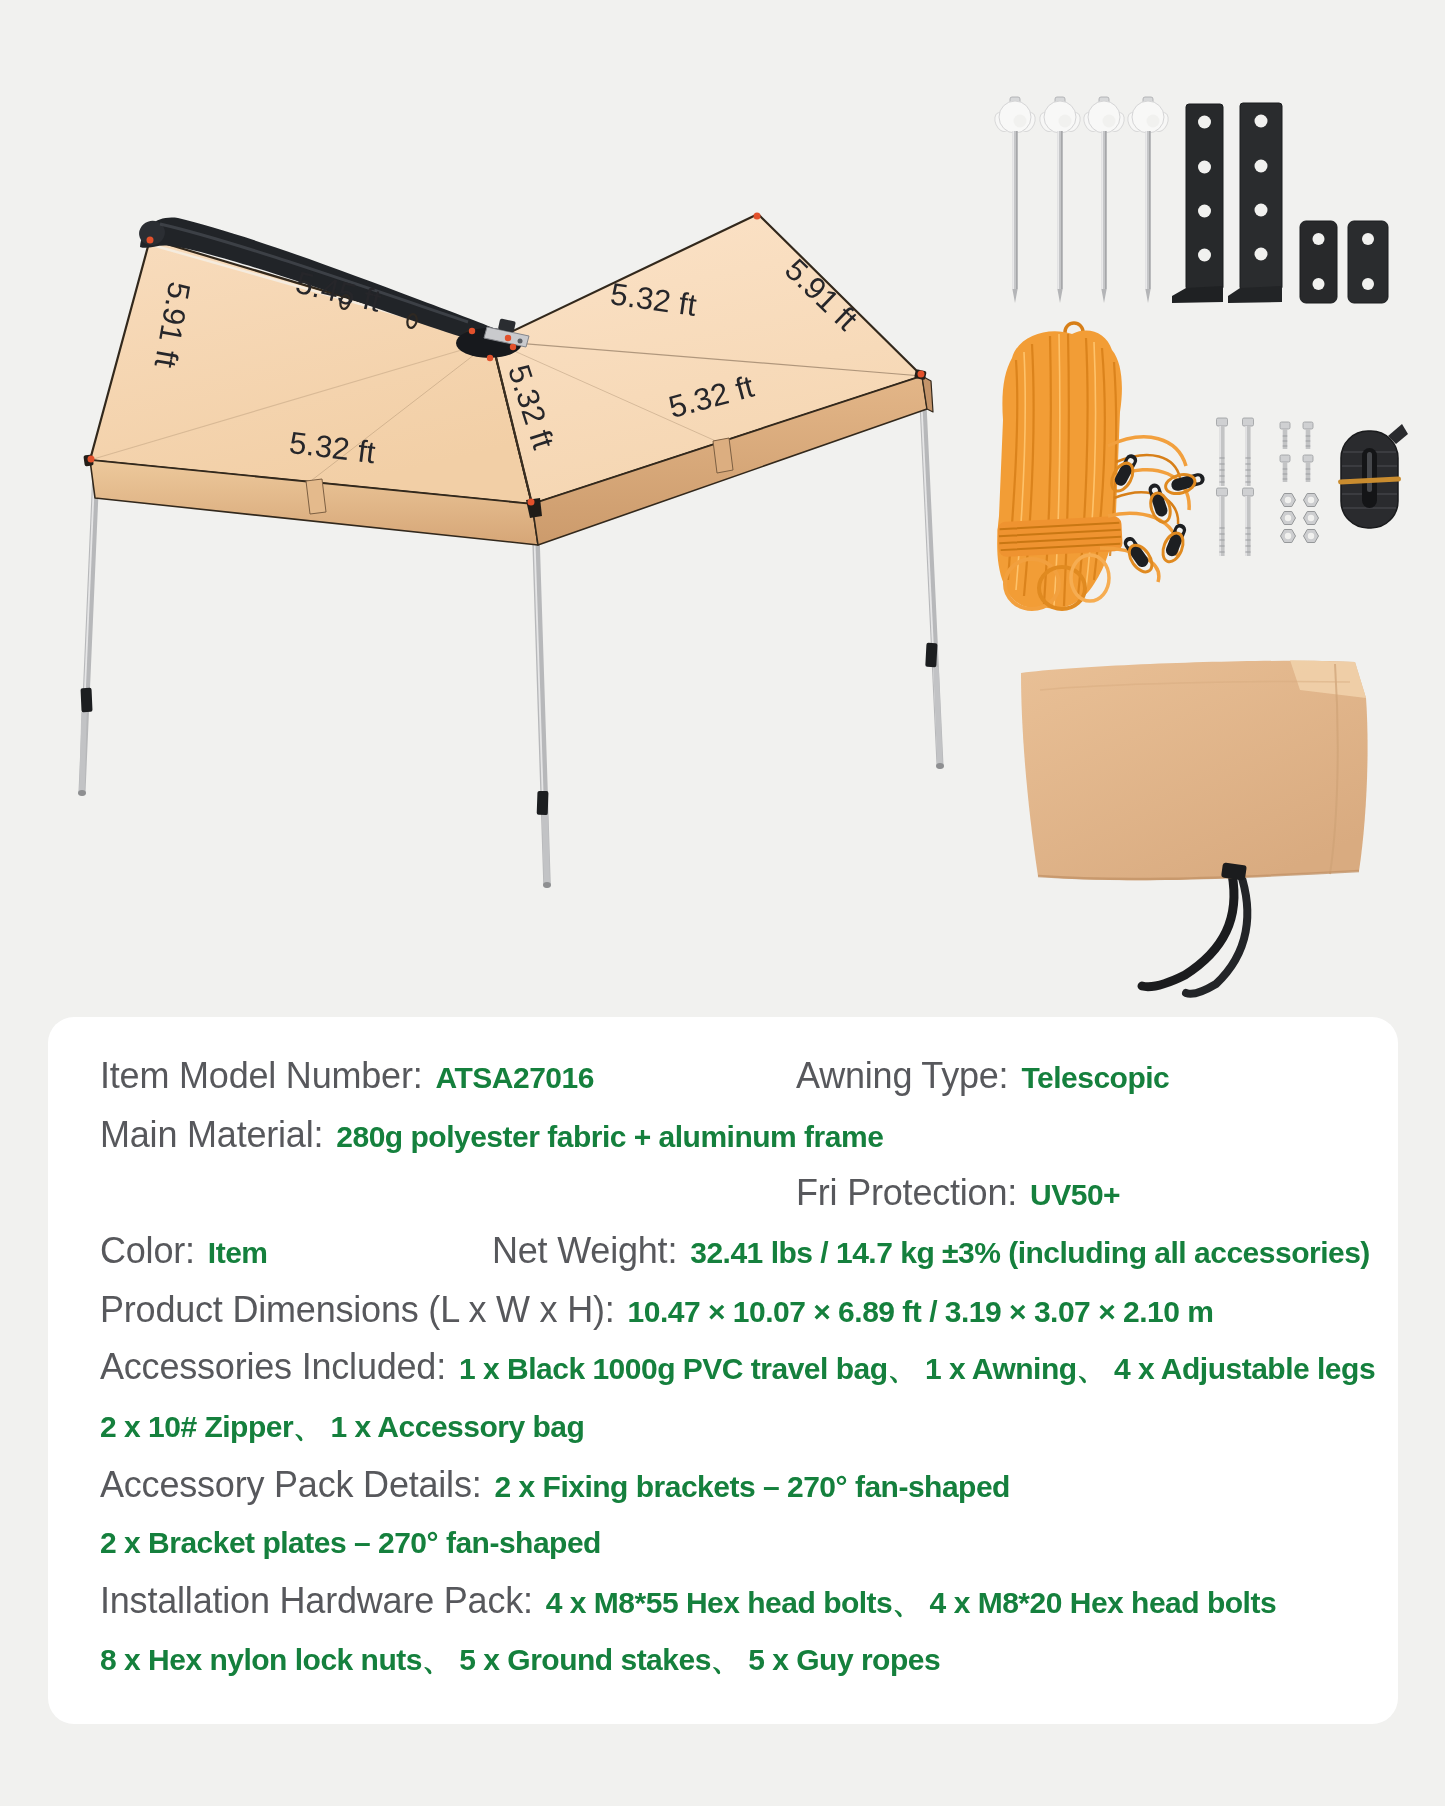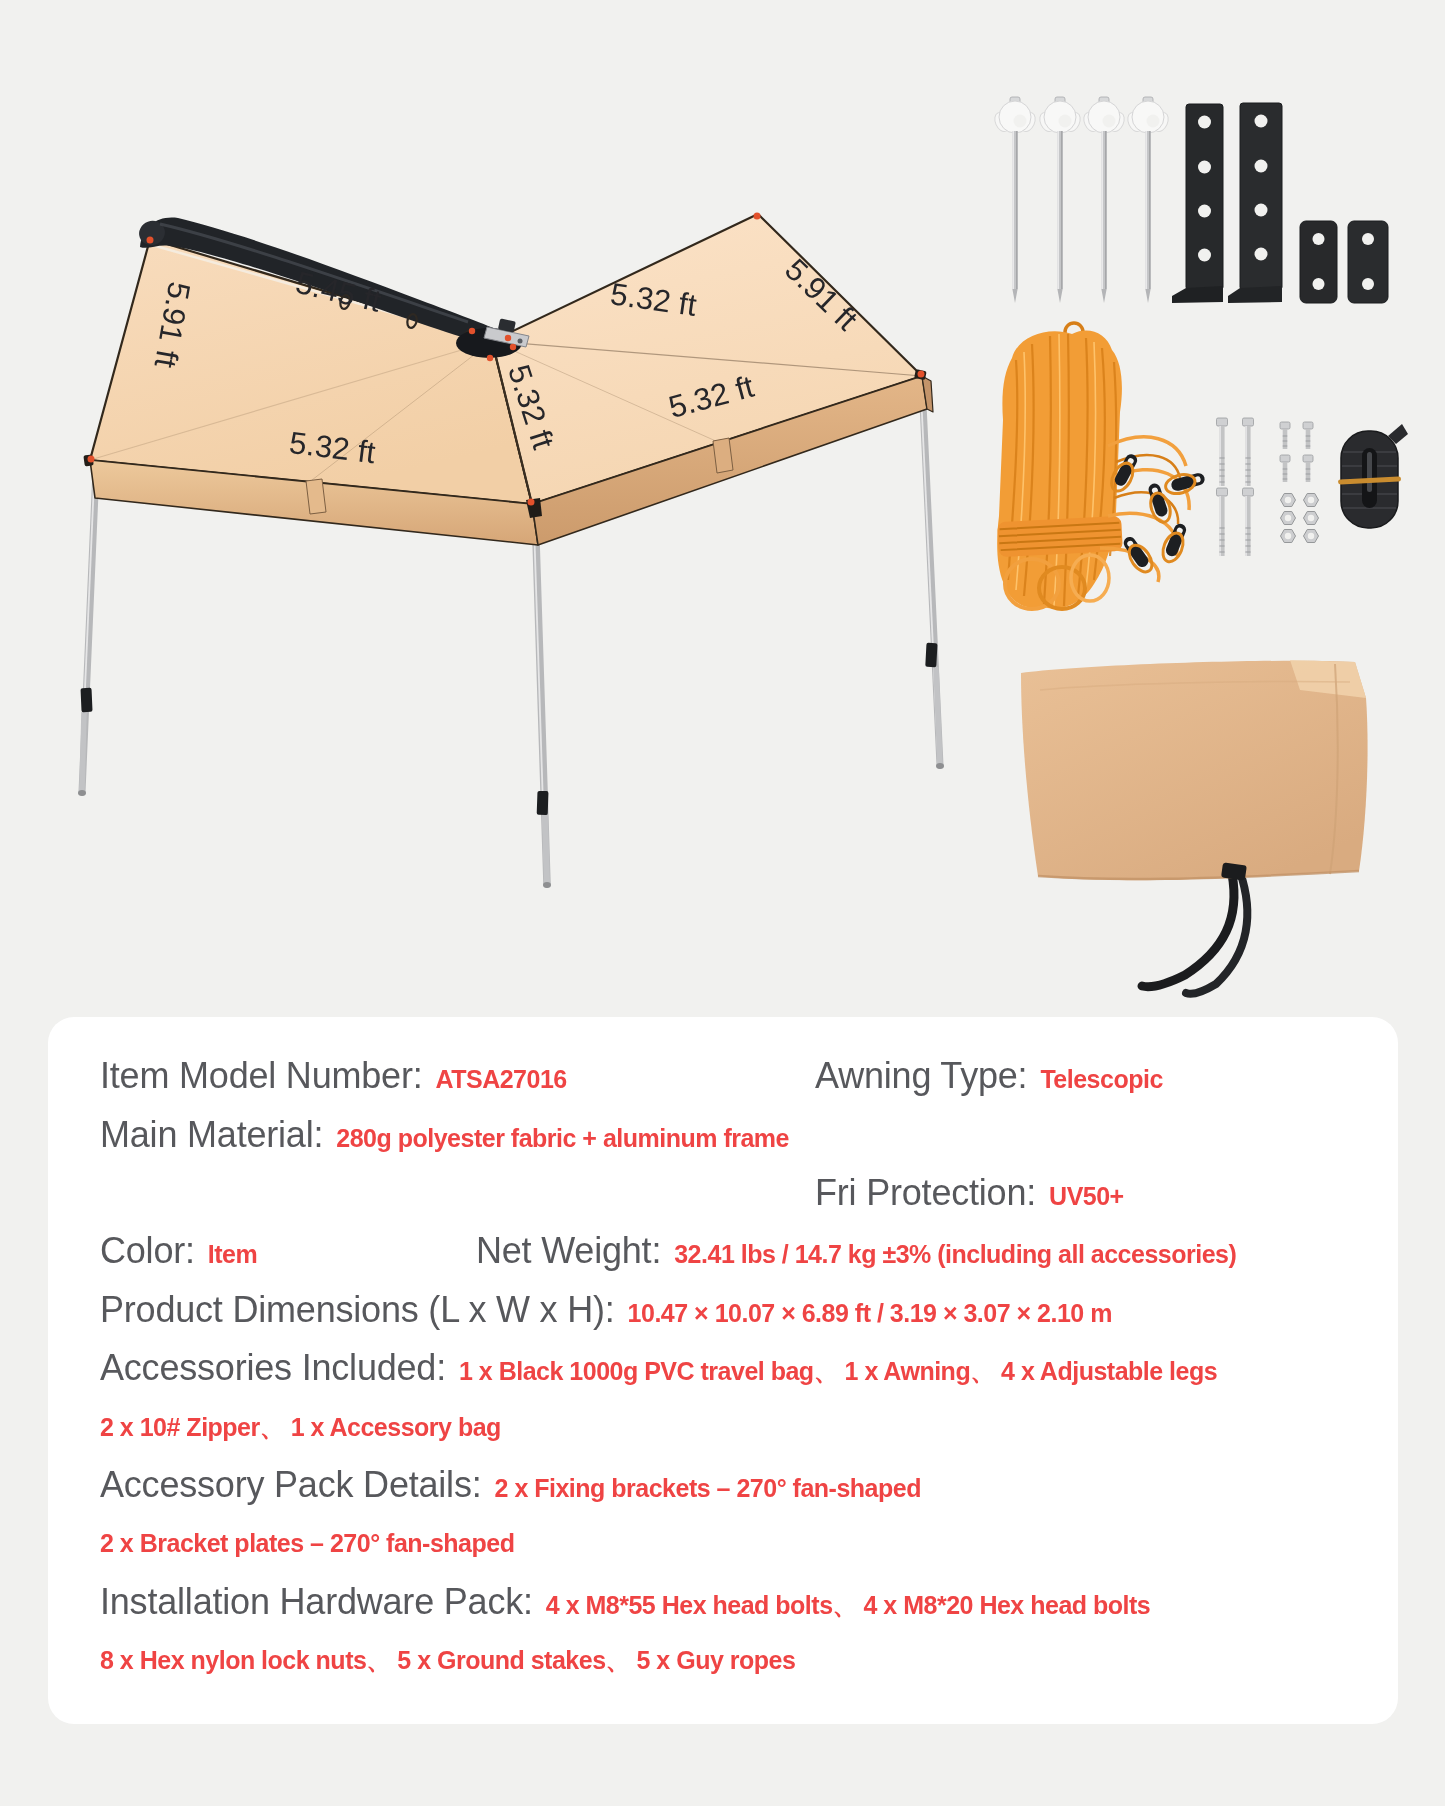--- a/index.html
+++ b/index.html
@@ -10,24 +10,24 @@
   }
   .collage{position:absolute;left:0;top:0;}
   .dim-label{font-family:"Liberation Sans",sans-serif;font-size:31px;font-weight:500;fill:#26262a;}
   .spec-card{
     position:absolute;left:48px;top:1017px;width:1350px;height:707px;
     background:#ffffff;border-radius:26px;box-sizing:border-box;
     padding:30px 40px 0 52px;
   }
   .spec-row{position:relative;height:58.4px;white-space:nowrap;}
   .pair{position:absolute;left:0;top:50%;transform:translateY(-50%);white-space:nowrap;}
-  .pair.c2{left:715px;}
-  .pair.c2b{left:376px;}
+  .pair.c2{left:696px;}
+  .pair.c2b{left:392px;}
   .lbl{font-size:36px;color:#57585c;letter-spacing:-0.2px;margin-right:13px;}
-  .val{font-size:25px;font-weight:700;color:#ef4444;letter-spacing:-0.5px;}
+  .val{font-size:30px;font-weight:700;color:#15803d;letter-spacing:-0.5px;}
 </style>
 </head>
 <body>
 
 <svg class="collage" width="1445" height="1010" viewBox="0 0 1445 1010">
   <defs>
     <linearGradient id="gWingL" x1="0" y1="0" x2="0.4" y2="1">
       <stop offset="0" stop-color="#f8dcbd"></stop>
         <stop offset="1" stop-color="#f2cfa6"></stop>
     </linearGradient>

